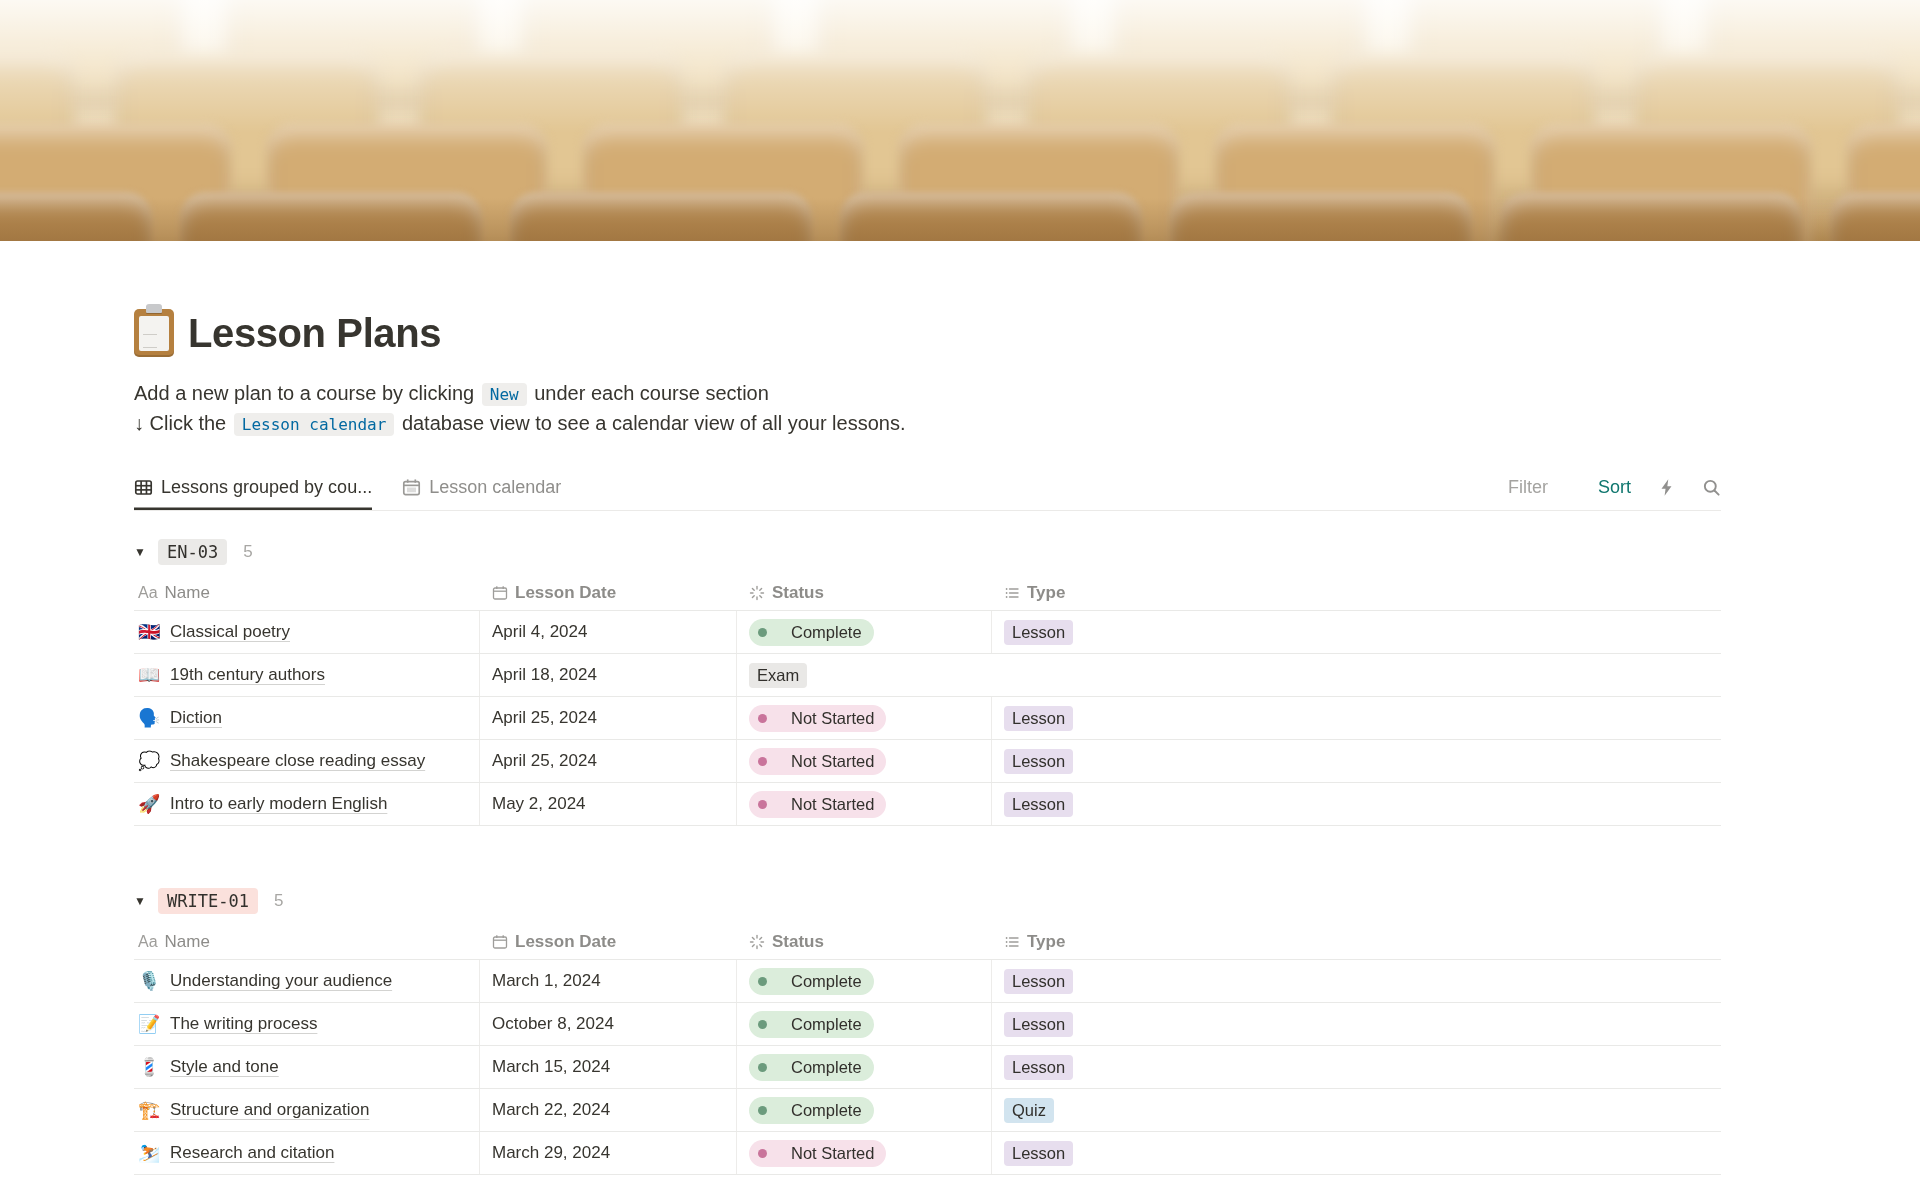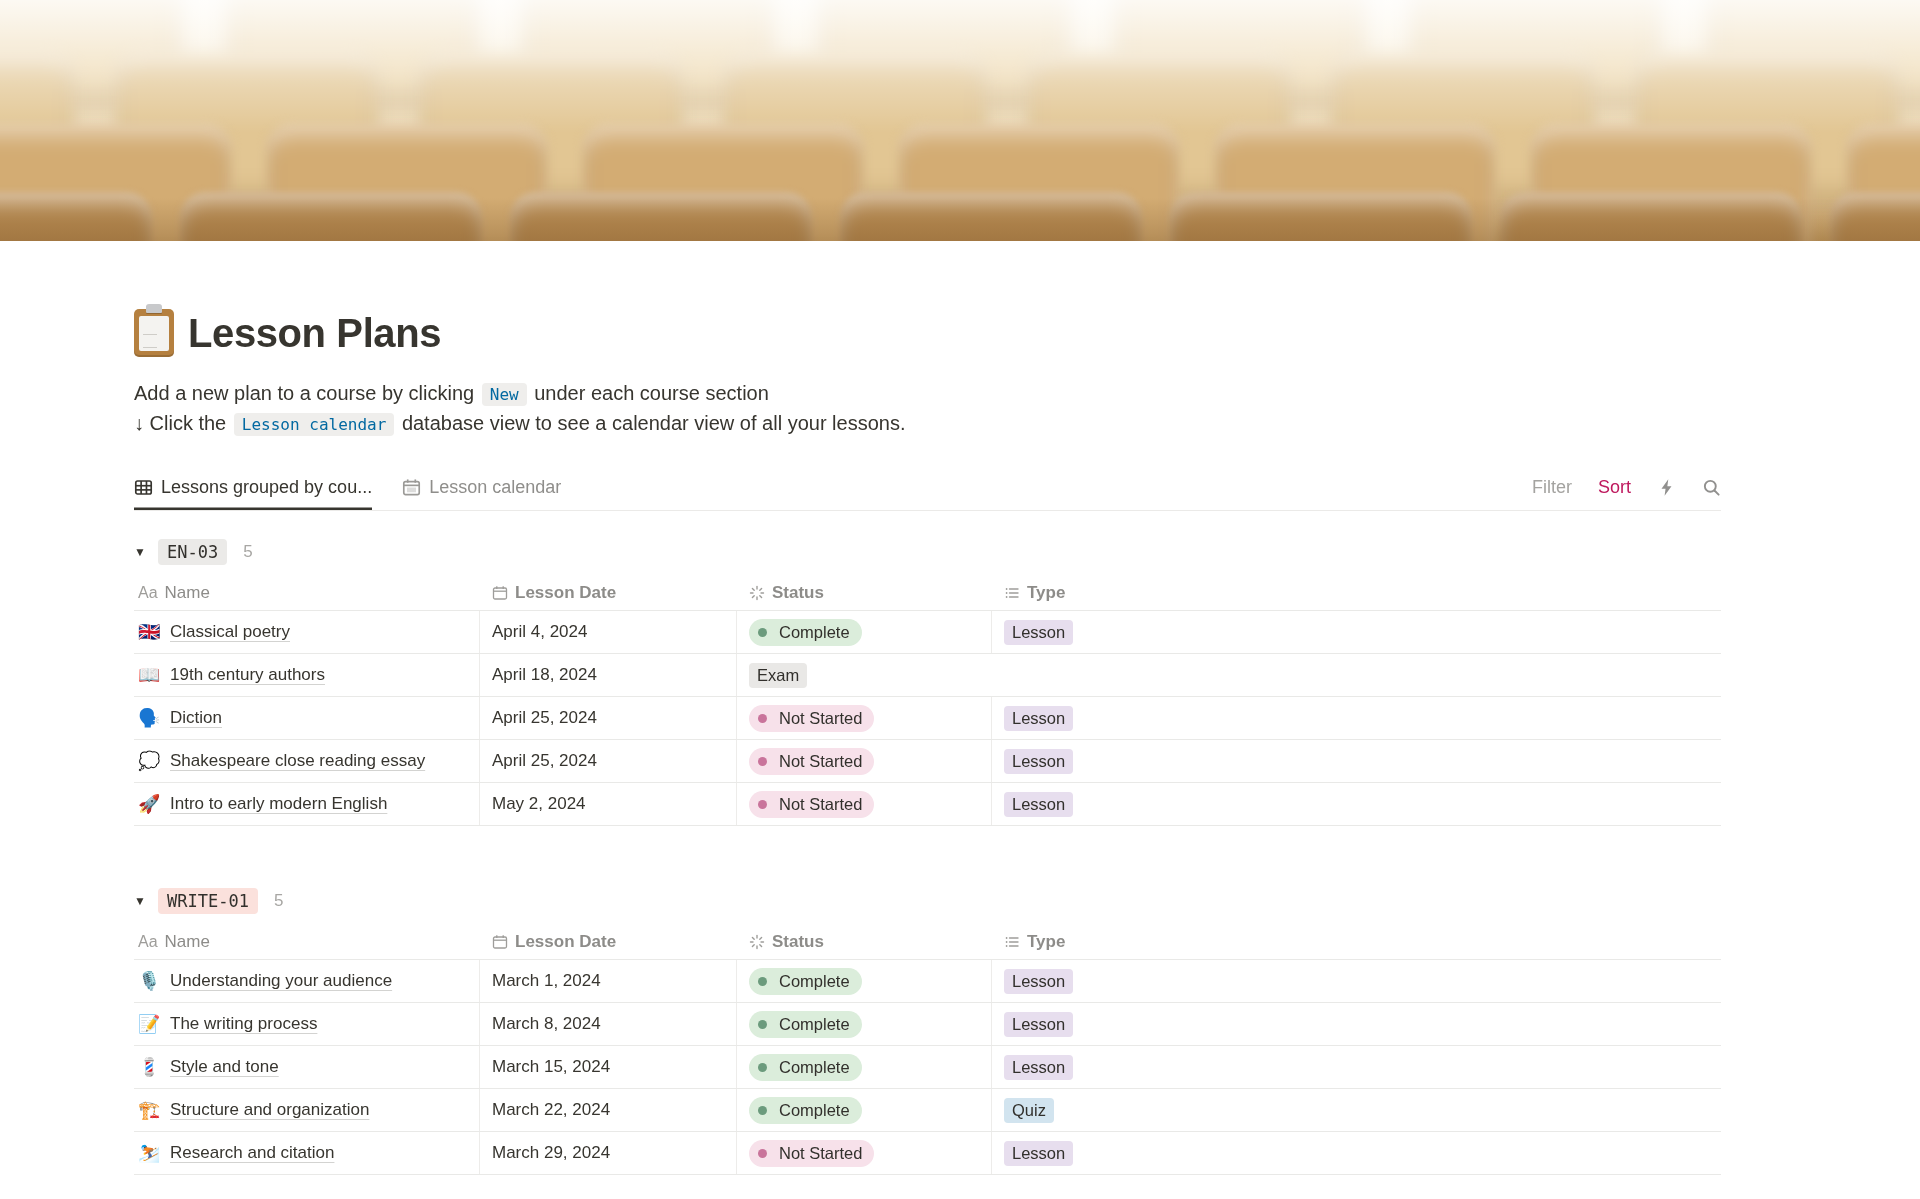--- a/index.html
+++ b/index.html
@@ -36,21 +36,21 @@
   
   .toolbar { margin-top:26px; height:46px; display:flex; align-items:stretch; justify-content:space-between;
     border-bottom:1px solid #EBEAE8; }
   .tabs { display:flex; gap:30px; }
   .tab { display:flex; align-items:center; gap:8px; font-size:18px; color:#8F8E8B; cursor:pointer; }
   .tab.active { color:#37352F; font-weight:500; box-shadow:inset 0 -2.5px 0 #37352F; }
   .tab svg { display:block; }
   .controls { display:flex; align-items:center; gap:26px; }
   .ctrl-label { font-size:18px; }
   .filter { color:#A4A3A0; }
-  .sort { color:#be185d; }
+  .sort { color:#0f766e;margin-left:24px; }
 
   
   .group { margin-top:18px; }
   .group + .group { margin-top:52px; }
   .group-head { height:46px; display:flex; align-items:center; }
   .toggle { font-size:12px; color:#37352F; width:24px; }
   .group-badge { font-family:"DejaVu Sans Mono","Liberation Mono",monospace; font-size:17px;
     padding:3px 9px; border-radius:4px; color:#32302C; }
   .group-count { margin-left:16px; font-size:17px; color:#A8A7A4; }
 
@@ -64,21 +64,21 @@
     border-bottom:1px solid #E9E9E7; }
   .cell { height:100%; display:flex; align-items:center; overflow:hidden; }
   .cell.c1,.cell.c2,.cell.c3 { border-right:1px solid #EDECEA; }
   .c1 { padding-left:4px; gap:8px; }
   .c2,.c3,.c4 { padding-left:12px; }
   .row-emoji { font-size:18px; width:24px; text-align:center; flex:0 0 auto; }
   .row-name { font-size:17px; font-weight:500; color:#37352F; white-space:nowrap;
     text-decoration:underline; text-decoration-color:rgba(55,53,47,.22); text-underline-offset:4px; text-decoration-thickness:1px; }
   .row-date { font-size:17px; color:#37352F; }
 
-  .pill { display:inline-flex; align-items:center; gap:12px; border-radius:999px;
+  .pill { display:inline-flex; align-items:center; gap:24px; border-radius:999px;
     padding:4px 12px 4px 9px; font-size:16.5px; color:#32302C; }
   .pill .dot { width:9px; height:9px; border-radius:50%; }
   .type-badge { display:inline-block; border-radius:4px; padding:3px 8px; font-size:16.5px; color:#32302C; }
 </style>
 </head>
 <body>
 
 <div class="cover">
   <div id="chairs">
       <div class="chair" style="left: -70px; top: -40px; width: 252px; height: 150px; background: rgb(238, 217, 176); filter: blur(10px);"></div>
@@ -398,21 +398,21 @@
       <span class="type-badge" style="background: rgb(231, 222, 238);">Lesson</span>
     </div>
   </div>
 
   <div class="row">
     <div class="cell c1">
       <span class="row-emoji">📝</span>
       <span class="row-name">The writing process</span>
     </div>
     <div class="cell c2">
-      <span class="row-date">March 8, 2024</span>
+      <span class="row-date">October 8, 2024</span>
     </div>
     <div class="cell c3">
       <span class="pill" style="background: rgb(219, 237, 219);">
         <span class="dot" style="background: rgb(108, 155, 125);"></span>
         <span>Complete</span>
       </span>
     </div>
     <div class="cell c4">
       <span class="type-badge" style="background: rgb(231, 222, 238);">Lesson</span>
     </div>

